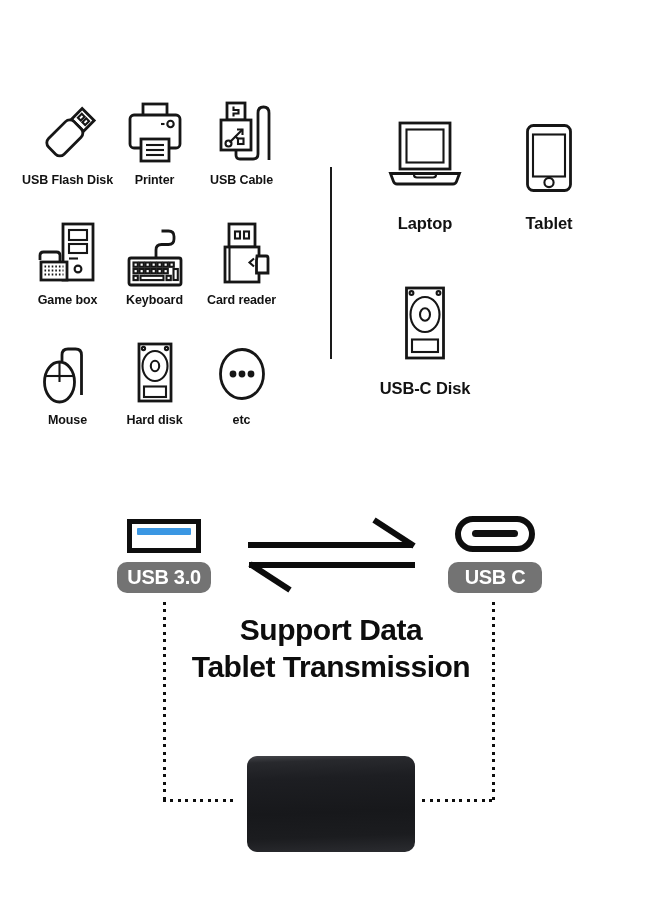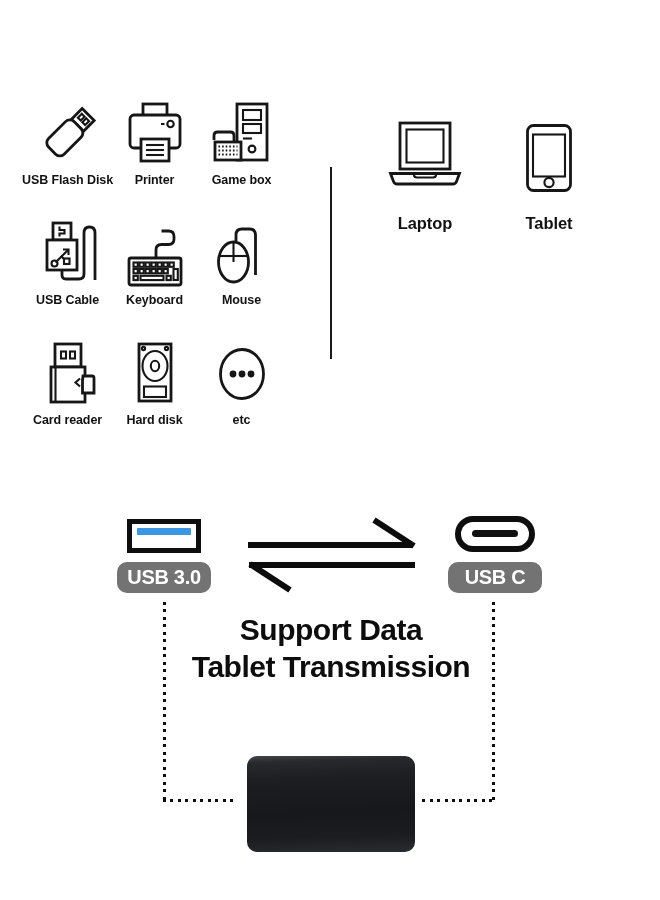--- a/index.html
+++ b/index.html
@@ -71,47 +71,47 @@
         <rect class="sw" x="21" y="41" width="28" height="22"></rect>
         <line class="thin" x1="26" y1="47" x2="44" y2="47"></line>
         <line class="thin" x1="26" y1="52" x2="44" y2="52"></line>
         <line class="thin" x1="26" y1="57" x2="44" y2="57"></line>
       </svg>
       <div class="cap">Printer</div>
     </div>
 
     <div class="dev">
       <svg class="ic" viewBox="0 0 70 70">
+        <path class="s" d="M29,48 v9 q0,4 4,4 h13 q5,0 5,-5 V15 q0,-6 5.5,-6 q5.5,0 5.5,6 v47"></path>
+        <rect class="sw" x="20" y="5" width="18" height="17"></rect>
+        <polyline class="thin" points="26.5,8.5 26.5,12 31.5,12 31.5,15.5 26.5,15.5 26.5,18.5"></polyline>
+        <rect class="sw" x="14" y="22" width="30" height="30"></rect>
+        <line class="thin" x1="22.5" y1="44.5" x2="35.5" y2="31.5"></line>
+        <path class="thin" d="M30,31.5 h5.5 v5.5"></path>
+        <circle class="thin" cx="21.5" cy="45.5" r="3"></circle>
+        <line class="thin" x1="28" y1="38" x2="31.5" y2="41.5"></line>
+        <rect class="thin" x="31" y="40.5" width="5.5" height="5.5"></rect>
+      </svg>
+      <div class="cap">USB Cable</div>
+    </div>
+
+    <div class="dev">
+      <svg class="ic" viewBox="0 0 70 70">
         <rect class="sw" x="30" y="6" width="30" height="56"></rect>
         <rect class="thin" x="36" y="12" width="18" height="10"></rect>
         <rect class="thin" x="36" y="26" width="18" height="9"></rect>
         <line class="thin" x1="36" y1="40.5" x2="45" y2="40.5"></line>
         <circle class="thin" cx="45" cy="51" r="3.4"></circle>
         <path class="s" d="M7,42 V37.5 q0,-3.5 3.5,-3.5 H23.5 q3.5,0 3.5,3.5 V44"></path>
         <rect class="sw" x="8" y="44" width="26" height="18"></rect>
         <line class="thin" x1="11.5" y1="48.5" x2="30.5" y2="48.5" stroke-dasharray="1.6 2"></line>
         <line class="thin" x1="11.5" y1="52.5" x2="30.5" y2="52.5" stroke-dasharray="1.6 2"></line>
         <line class="thin" x1="11.5" y1="56.5" x2="30.5" y2="56.5" stroke-dasharray="1.6 2"></line>
       </svg>
       <div class="cap">Game box</div>
-    </div>
-
-    <div class="dev">
-      <svg class="ic" viewBox="0 0 70 70">
-        <path class="s" d="M29,48 v9 q0,4 4,4 h13 q5,0 5,-5 V15 q0,-6 5.5,-6 q5.5,0 5.5,6 v47"></path>
-        <rect class="sw" x="20" y="5" width="18" height="17"></rect>
-        <polyline class="thin" points="26.5,8.5 26.5,12 31.5,12 31.5,15.5 26.5,15.5 26.5,18.5"></polyline>
-        <rect class="sw" x="14" y="22" width="30" height="30"></rect>
-        <line class="thin" x1="22.5" y1="44.5" x2="35.5" y2="31.5"></line>
-        <path class="thin" d="M30,31.5 h5.5 v5.5"></path>
-        <circle class="thin" cx="21.5" cy="45.5" r="3"></circle>
-        <line class="thin" x1="28" y1="38" x2="31.5" y2="41.5"></line>
-        <rect class="thin" x="31" y="40.5" width="5.5" height="5.5"></rect>
-      </svg>
-      <div class="cap">USB Cable</div>
     </div>
 
     <div class="dev">
       <svg class="ic" viewBox="0 0 70 70">
         <path class="s" d="M36,40 V32 q0,-5.5 5.5,-5.5 h7 q5.5,0 5.5,-5.5 v-2.5 q0,-5.5 -5.5,-5.5 h-7"></path>
         <rect class="sw" x="9" y="40" width="52" height="27" rx="2"></rect>
         <g class="thin">
           <rect x="13.5" y="44.5" width="4.3" height="4.3"></rect>
             <rect x="19.5" y="44.5" width="4.3" height="4.3"></rect>
           <rect x="25.5" y="44.5" width="4.3" height="4.3"></rect>
@@ -129,43 +129,43 @@
           <rect x="13.5" y="57.8" width="4.3" height="4.3"></rect>
           <rect x="20.5" y="57.8" width="23" height="4.3"></rect>
           <rect x="46.5" y="57.8" width="4.3" height="4.3"></rect>
         </g>
       </svg>
       <div class="cap">Keyboard</div>
     </div>
 
     <div class="dev">
       <svg class="ic" viewBox="0 0 70 70">
-        <path class="s" d="M29,23 V17 q0,-6 6,-6 h7.5 q6,0 6,6 V57"></path>
-        <ellipse class="sw" cx="26.5" cy="44" rx="15" ry="20"></ellipse>
-        <line class="thin" x1="26.5" y1="24" x2="26.5" y2="44"></line>
-        <line class="thin" x1="12.5" y1="38" x2="40.5" y2="38"></line>
-      </svg>
-      <div class="cap">Mouse</div>
-    </div>
-
-    <div class="dev">
-      <svg class="ic" viewBox="0 0 70 70">
         <rect class="sw" x="22" y="6" width="26" height="23"></rect>
         <rect class="thin" x="28" y="13.5" width="5" height="7"></rect>
         <rect class="thin" x="37" y="13.5" width="5" height="7"></rect>
         <rect class="sw" x="18" y="29" width="34" height="35"></rect>
         <line class="thin" x1="22.5" y1="29" x2="22.5" y2="64"></line>
         <path class="sw" d="M50,38 h9 q2,0 2,2 v15 h-11.5 v-12.5 l0.5,-4.5 z"></path>
         <polyline class="thin" points="47,40.5 42.5,44.5 47,48.5"></polyline>
       </svg>
       <div class="cap">Card reader</div>
     </div>
 
     <div class="dev">
       <svg class="ic" viewBox="0 0 70 70">
+        <path class="s" d="M29,23 V17 q0,-6 6,-6 h7.5 q6,0 6,6 V57"></path>
+        <ellipse class="sw" cx="26.5" cy="44" rx="15" ry="20"></ellipse>
+        <line class="thin" x1="26.5" y1="24" x2="26.5" y2="44"></line>
+        <line class="thin" x1="12.5" y1="38" x2="40.5" y2="38"></line>
+      </svg>
+      <div class="cap">Mouse</div>
+    </div>
+
+    <div class="dev">
+      <svg class="ic" viewBox="0 0 70 70">
         <rect class="sw" x="19" y="6" width="32" height="57"></rect>
         <circle class="thin" cx="23.5" cy="10.5" r="1.6"></circle>
         <circle class="thin" cx="46.5" cy="10.5" r="1.6"></circle>
         <ellipse class="thin" cx="35" cy="28" rx="12.5" ry="15"></ellipse>
         <ellipse class="thin" cx="35" cy="28" rx="4.2" ry="5.2"></ellipse>
         <rect class="thin" x="24" y="48.5" width="22" height="10.5"></rect>
       </svg>
       <div class="cap">Hard disk</div>
     </div>
 
@@ -197,20 +197,31 @@
 
     <div class="dev">
       <svg class="ic" viewBox="0 0 84 84">
         <rect class="sw" x="20.5" y="9.5" width="43" height="65" rx="6" stroke-width="3.2"></rect>
         <rect class="thin" x="26" y="18.5" width="32" height="42" stroke-width="2.6"></rect>
         <circle class="thin" cx="42" cy="66.5" r="4.6" stroke-width="2.4"></circle>
       </svg>
       <div class="cap-lg">Tablet</div>
     </div>
 
+    <div class="dev">
+      <svg class="ic" viewBox="0 0 84 84">
+        <rect class="sw" x="23.5" y="7" width="37" height="70" stroke-width="3.2"></rect>
+        <circle class="thin" cx="28.5" cy="12" r="1.9"></circle>
+        <circle class="thin" cx="55.5" cy="12" r="1.9"></circle>
+        <ellipse class="thin" cx="42" cy="33.5" rx="14.5" ry="17.5" stroke-width="2.8"></ellipse>
+        <ellipse class="thin" cx="42" cy="33.5" rx="5" ry="6.2" stroke-width="2.8"></ellipse>
+        <rect class="thin" x="29" y="58.5" width="26" height="12.5" stroke-width="2.6"></rect>
+      </svg>
+      <div class="cap-lg">USB-C Disk</div>
+    </div>
   </div>
 
   <div class="usb3-port">
     <div class="usb3-tab"></div>
   </div>
 
   <svg class="arrows" width="186" height="96" viewBox="0 0 186 96">
     <g stroke="#0c0c0c" stroke-width="6" fill="none">
       <path d="M10,45 H175"></path>
       <path d="M176,46 L136,20"></path>

